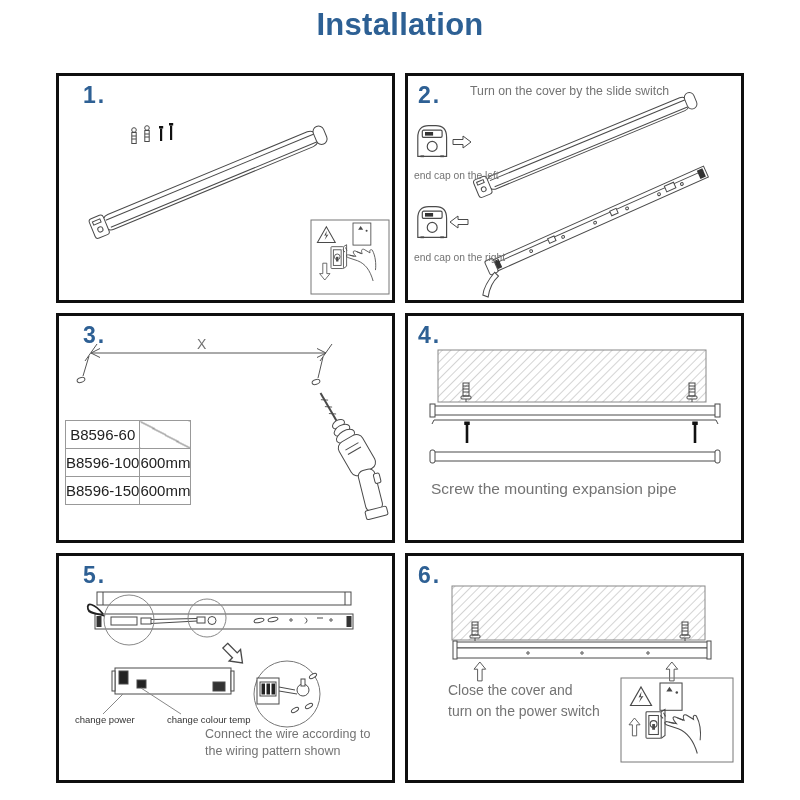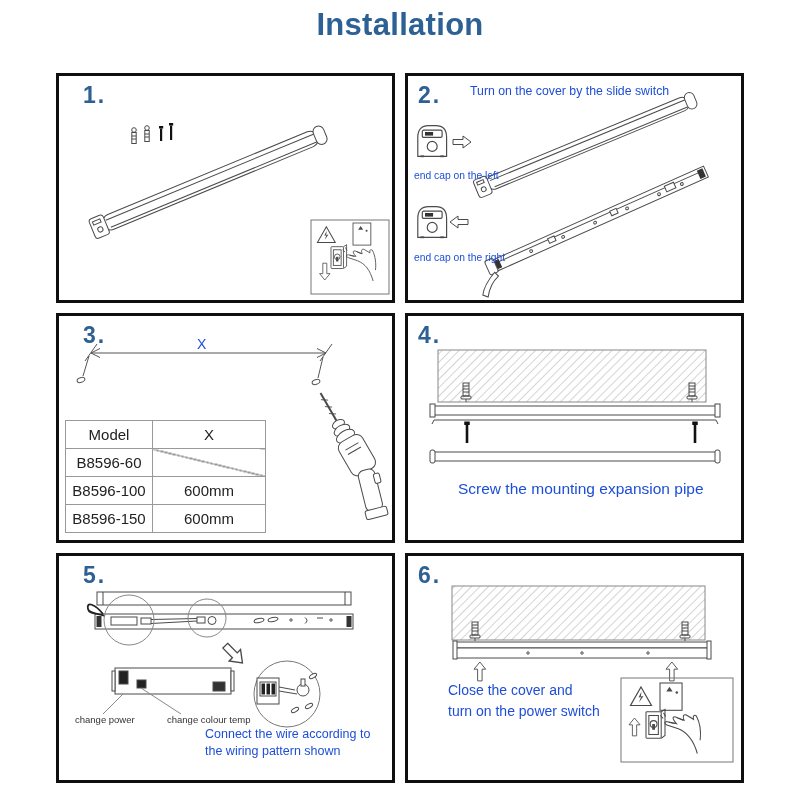--- a/index.html
+++ b/index.html
@@ -4,25 +4,25 @@
 <style>
   html,body{margin:0;padding:0;background:#fff}
   body{width:800px;height:800px;position:relative;font-family:"Liberation Sans",sans-serif;color:#1c1c1c}
   .title{text-align:center;font-size:31px;font-weight:bold;color:#2d6094;padding-top:7px;letter-spacing:.3px}
   .grid{position:absolute;left:56px;top:73px;width:688px;display:grid;
         grid-template-columns:339px 339px;column-gap:10px;row-gap:10px}
   .panel{position:relative;width:333px;height:224px;border:3px solid #0f0f0f;background:#fff;overflow:hidden}
   .art{position:absolute;left:0;top:0}
   .num{position:absolute;top:6px;font-size:23px;font-weight:bold;color:#2e6094;letter-spacing:2px}
   .num-l{left:24px}.num-r{left:10px}
-  .cap{position:absolute;color:#1d4ed8}
+  .cap{position:absolute;color:#737373}
   .ml{white-space:pre-line}
   .p2cap{left:62px;top:8px;font-size:12.3px}
   .capl{left:6px;font-size:10.3px}
-  .p4cap{left:50px;top:164px;font-size:15.5px}
+  .p4cap{left:23px;top:164px;font-size:15.5px}
   .p5lab{font-size:9.5px;color:#333}
   .p5cap{left:146px;top:170px;font-size:12.5px;font-weight:normal;line-height:1.35}
   .p6cap{left:40px;top:124px;font-size:14px;line-height:1.5}
   .xlab{left:138px;top:20px;font-size:14px}
   .t3{position:absolute;left:6px;top:104px;border-collapse:collapse;font-size:15px;color:#222;background:#fff}
   .t3 th,.t3 td{border:1px solid #999;font-weight:normal;text-align:center;padding:0;height:27px}
   .t3 .c1{width:86px}.t3 .c2{width:112px}
   .diag{background:linear-gradient(to top right,transparent 48.5%,#999 48.5%,#999 51.5%,transparent 51.5%)}
 </style>
 </head>
@@ -187,24 +187,20 @@
           <rect x="286" y="157" width="17" height="42" rx="6"></rect>
           <rect x="301" y="163" width="6" height="10" rx="2"></rect>
           <rect x="284" y="197" width="22" height="9" rx="2"></rect>
         </g>
       </g>
     </svg>
     <span class="num num-l">3.</span>
     <span class="cap xlab">X</span>
     <table class="t3">
       <tbody>
-          <tr>
-        <th class="c1">Model</th>
-        <th class="c2">X</th>
-      </tr>
       <tr>
         <td>B8596-60</td>
         <td class="diag"></td>
       </tr>
       <tr>
         <td>B8596-100</td>
         <td>600mm</td>
       </tr>
       <tr>
         <td>B8596-150</td>

